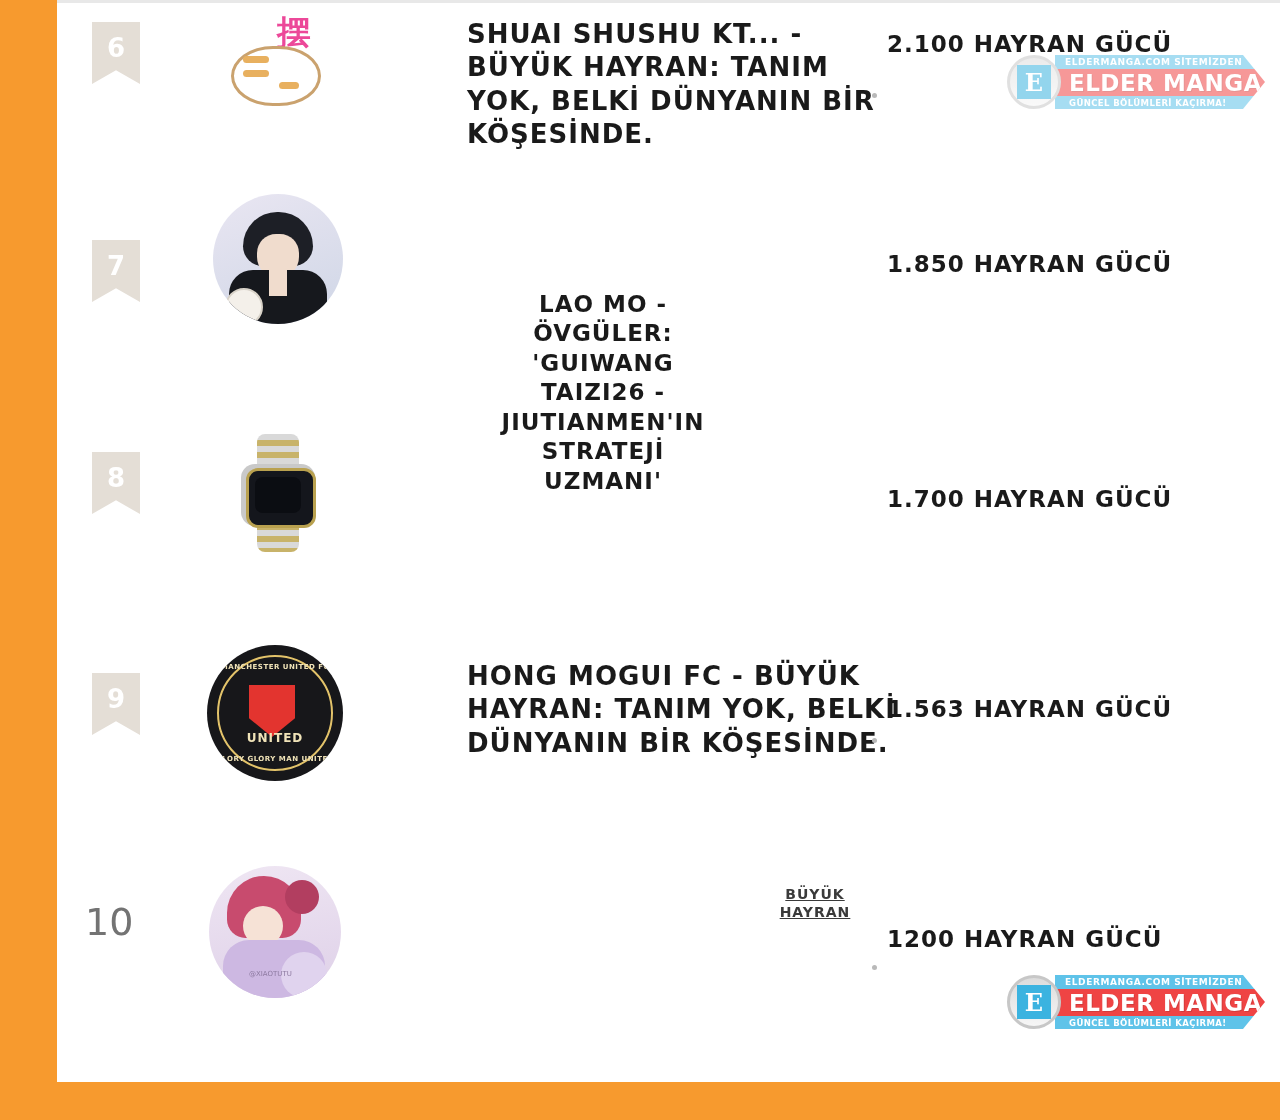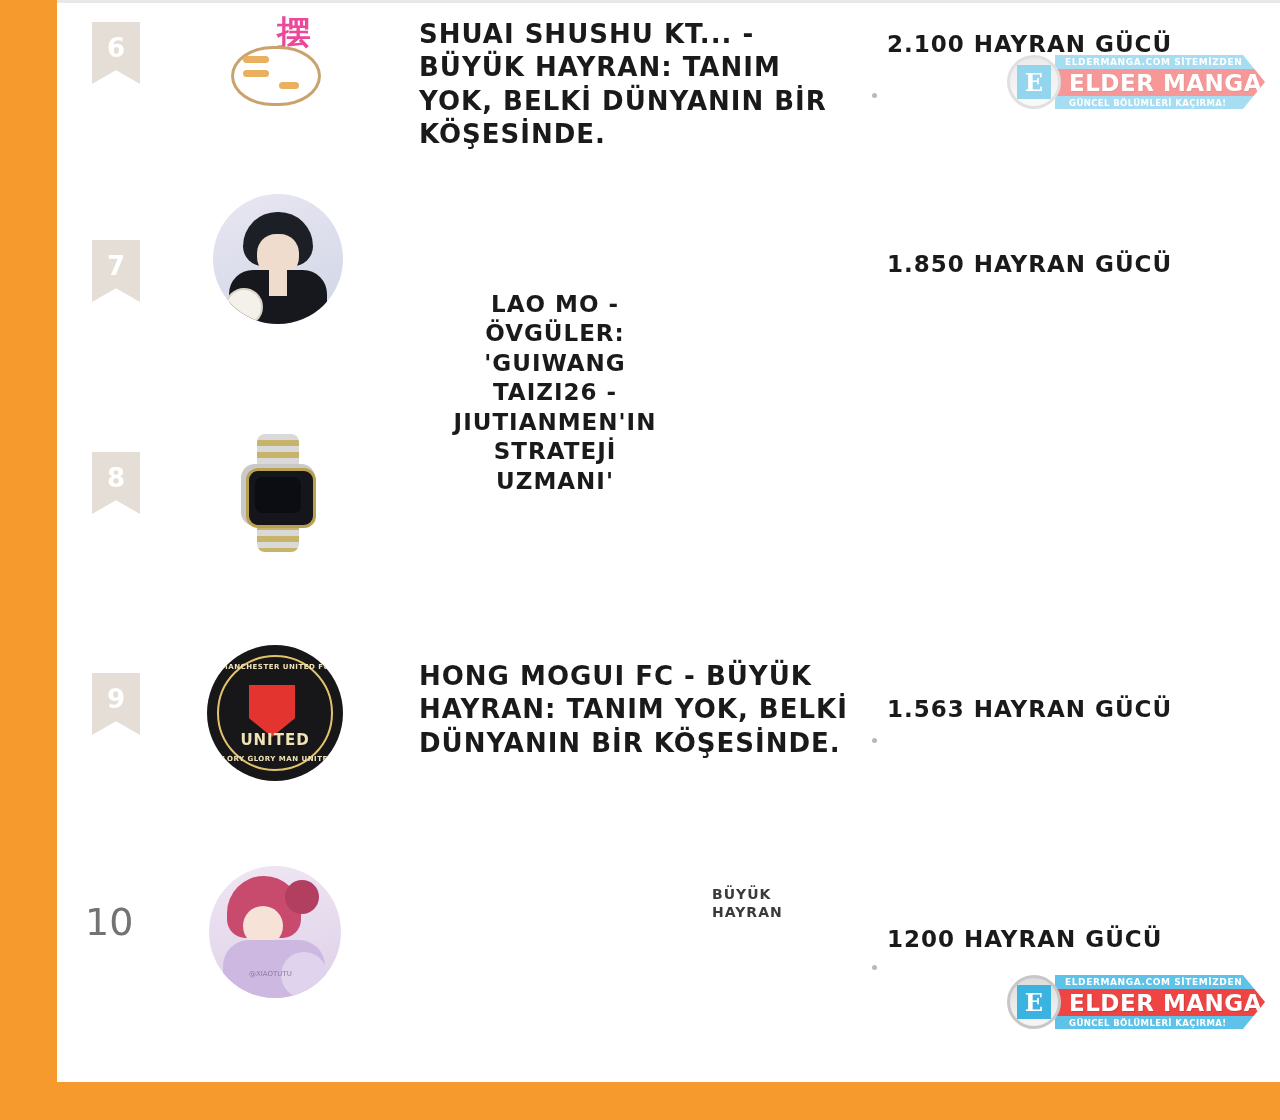--- a/index.html
+++ b/index.html
@@ -65,20 +65,21 @@
 
   
   .entry-name {
     position: absolute;
     color: #1a1a1a;
     font-family: "DejaVu Sans", sans-serif;
     font-weight: bold;
     letter-spacing: 1px;
     text-transform: uppercase;
     line-height: 1.28;
+    margin-left: 48px;
   }
   .entry-power {
     position: absolute;
     color: #1a1a1a;
     font-family: "DejaVu Sans", sans-serif;
     font-weight: bold;
     letter-spacing: 1px;
     text-transform: uppercase;
     line-height: 1.3;
   }
@@ -227,21 +228,21 @@
   }
   .av-mufc .txt-top, .av-mufc .txt-bot {
     position:absolute; left:0; width:100%; text-align:center;
     color:#f0e3b8; font-size:7px; font-weight:bold; letter-spacing:.5px;
     font-family:"DejaVu Sans", sans-serif;
   }
   .av-mufc .txt-top { top: 18px; }
   .av-mufc .txt-bot { bottom: 18px; }
   .av-mufc .united {
     position:absolute; left:0; width:100%; text-align:center; top:86px;
-    color:#f0e3b8; font-size:15px; font-weight:bold; letter-spacing:1px;
+    color:#f0e3b8; font-size:12px; font-weight:bold; letter-spacing:1px;
     font-family:"DejaVu Sans", sans-serif;
   }
   .av-girl { background: linear-gradient(170deg,#efe6f3,#ded0e8); }
   .av-girl .hair {
     position:absolute; left:18px; top:10px; width:74px; height:62px;
     background:#c84b6e; border-radius:40px 40px 20px 20px;
   }
   .av-girl .tie {
     position:absolute; left:76px; top:14px; width:34px; height:34px;
     background:#b23e60; border-radius:50%;
@@ -298,20 +299,21 @@
 
   <div class="rank-badge" style="left:35px; top:452px;">
     <span>8</span>
   </div>
   <div class="avatar av-watch" style="left:156px; top:428px; width:130px; height:130px;">
     <div class="band"></div>
     <div class="case"></div>
     <div class="bezel"></div>
     <div class="dial"></div>
   </div>
+  <div class="entry-power" style="left:830px; top:485px; width:340px; font-size:23px;">1.700 HAYRAN GÜCÜ</div>
 
   <div class="rank-badge" style="left:35px; top:673px;">
     <span>9</span>
   </div>
   <div class="avatar av-mufc" style="left:150px; top:645px; width:136px; height:136px;">
     <div class="ring"></div>
     <div class="txt-top">MANCHESTER UNITED FC</div>
     <div class="crest"></div>
     <div class="united">UNITED</div>
     <div class="txt-bot">GLORY GLORY MAN UNITED</div>
@@ -322,21 +324,21 @@
 
   <div class="rank-plain" style="left:28px; top:900px;">10</div>
   <div class="avatar av-girl" style="left:152px; top:866px; width:132px; height:132px;">
     <div class="hair"></div>
     <div class="tie"></div>
     <div class="face"></div>
     <div class="dress"></div>
     <div class="sleeve"></div>
     <div class="tag">@XIAOTUTU</div>
   </div>
-  <div class="entry-name" style="left:655px; top:886px; width:110px; font-size:14px; text-align:left; color:#3a3a3a;">BÜYÜK HAYRAN</div>
+  <div class="entry-name" style="left:655px; top:886px; width:110px; font-size:14px; text-align:center; color:#3a3a3a;text-decoration:underline;">BÜYÜK HAYRAN</div>
   <div class="dot" style="left:815px; top:965px;"></div>
   <div class="entry-power" style="left:830px; top:925px; width:340px; font-size:23px;">1200 HAYRAN GÜCÜ</div>
 
   <div class="wm wm-ghost" style="left:950px; top:55px;">
     <div class="wm-badge">
       <div class="wm-badge-inner">E</div>
     </div>
     <div class="wm-body">
       <div class="wm-top">ELDERMANGA.COM SİTEMİZDEN</div>
       <div class="wm-mid">

